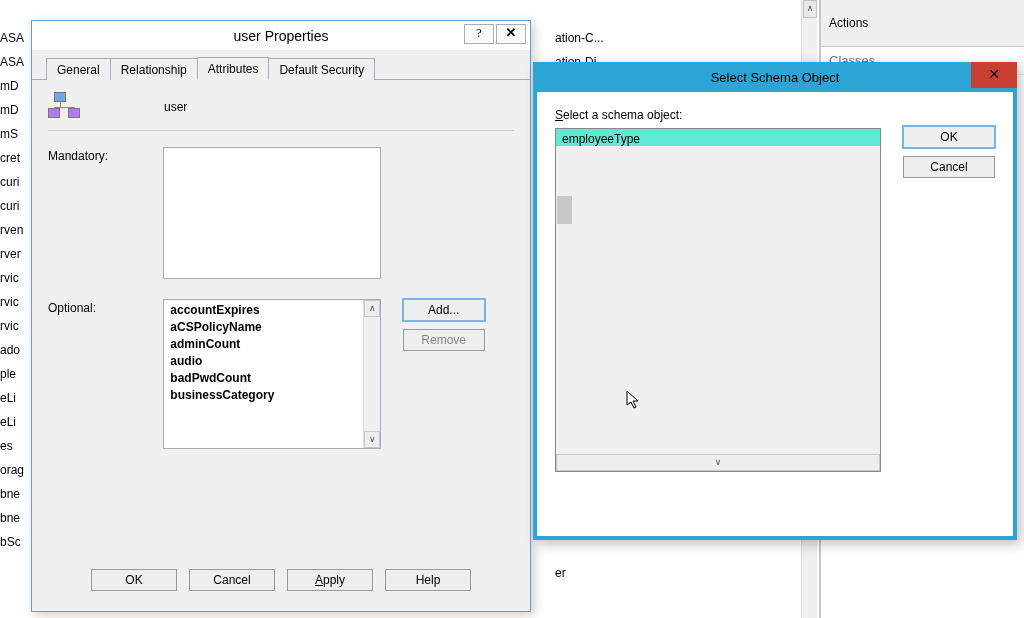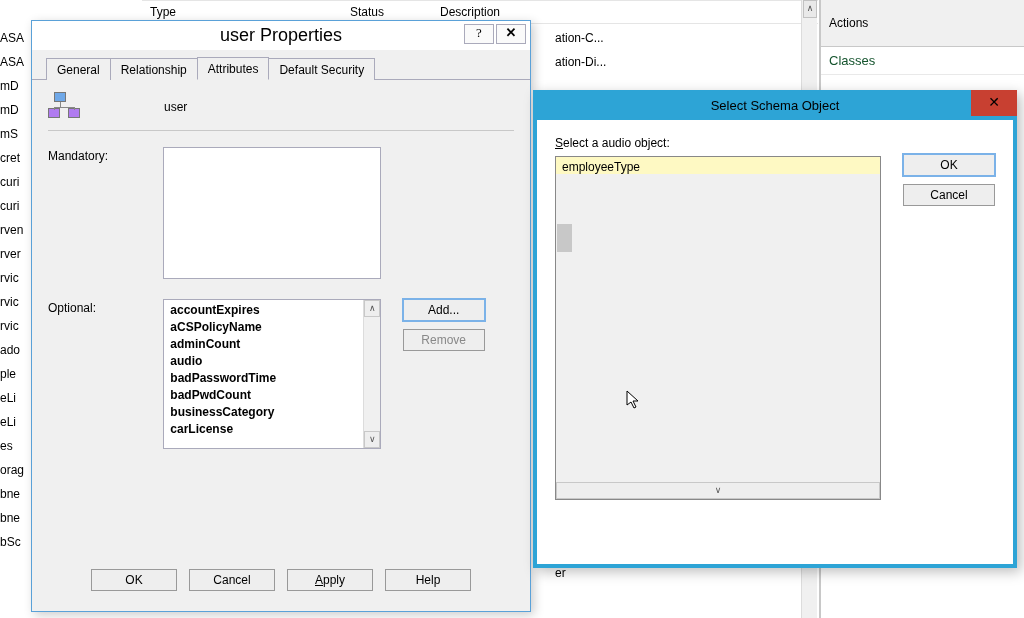--- a/index.html
+++ b/index.html
@@ -75,21 +75,21 @@
     border-left:1px solid #c8c8c8;
   }
   .actions-header {
     background:#f0f0f0;
     border-bottom:1px solid #c8c8c8;
     padding:16px 8px;
     font-weight:400;
   }
   .actions-sub {
     padding:6px 8px;
-    color:#14532d;
+    color:#737373;
     font-size:13px;
     border-bottom:1px solid #e9e9e9;
   }
 
   
   .props-dialog {
     position:absolute;
     left:31px; top:20px;
     width:500px; height:592px;
     background:#f0f0f0;
@@ -99,21 +99,21 @@
   .props-title {
     height:29px;
     background:#fff;
     display:flex;
     align-items:center;
     position:relative;
   }
   .props-title-text {
     flex:1;
     text-align:center;
-    font-size:18px;
+    font-size:14px;
   }
   .title-btns { position:absolute; right:4px; top:3px; display:flex; }
   .title-btn {
     width:30px; height:20px;
     margin-left:2px;
     border:1px solid #aab;
     background:#fafafa;
     text-align:center;
     font-family:"Segoe UI";
     font-size:13px;
@@ -237,21 +237,21 @@
     left:0; right:0; bottom:12px;
     display:flex;
     justify-content:center;
     gap:12px;
   }
   .dlg-buttons .btn { min-width:86px; }
 
   
   .schema-dialog {
     position:absolute;
-    left:533px; top:90px;
+    left:533px; top:62px;
     width:484px; height:478px;
     background:#fff;
     border:4px solid #2da4d6;
     box-shadow: 4px 4px 12px rgba(0,0,0,.25);
   }
   .schema-title {
     height:30px;
     background:#2da4d6;
     display:flex;
     align-items:center;
@@ -278,21 +278,21 @@
     gap:22px;
     height:calc(100% - 30px);
   }
   .schema-left { flex:1; }
   .schema-label { margin-bottom:6px; }
   .schema-label u { text-decoration:underline; }
   .schema-list {
     width:100%;
     height:344px;
     border:1px solid #888;
-    background:#fef9c3;
+    background:#5eead4;
     position:relative;
     overflow:hidden;
   }
   .schema-list .items { padding:2px 0; }
   .schema-list .item { padding:0 6px; line-height:16px; white-space:nowrap; }
   .schema-list .item.selected { background:#0a78d6; color:#fff; }
   .schema-list .lb-scroll .track .thumb2 {
     position:absolute; left:1px; top:50px;
     width:15px; height:28px;
     background:#c8c8c8;
@@ -309,25 +309,20 @@
     pointer-events:none;
     z-index:999;
   }
 
   .underline { text-decoration: underline; }
 </style>
 </head>
 <body>
 
 <div class="bg-grid">
-  <div class="bg-header" style="left:142px; width:676px;">
-    <span class="bg-col" style="width:200px">Type</span>
-    <span class="bg-col" style="width:90px">Status</span>
-    <span class="bg-col">Description</span>
-  </div>
   <div class="bg-right-items">
     <div>ation-C...</div>
     <div>ation-Di...</div>
   </div>
   <div style="position:absolute; left:555px; top:566px;">er</div>
   <div class="bg-scroll">
     <div class="thumb">∧</div>
   </div>
   <div class="bg-left-list">
     <div>ASA</div>
@@ -397,24 +392,22 @@
     </div>
 
     <div class="row" style="margin-top:8px;">
       <span class="field-label">Optional:</span>
       <div class="listbox" style="height:150px">
         <div class="lb-items">
           <div class="lb-item">accountExpires</div>
           <div class="lb-item">aCSPolicyName</div>
           <div class="lb-item">adminCount</div>
           <div class="lb-item">audio</div>
-          <div class="lb-item">badPasswordTime</div>
           <div class="lb-item">badPwdCount</div>
           <div class="lb-item">businessCategory</div>
-          <div class="lb-item">carLicense</div>
         </div>
         <div class="lb-scroll">
           <div class="arrow">∧</div>
           <div class="track"></div>
           <div class="arrow" style="position:absolute;bottom:0;left:0;right:0">∨</div>
         </div>
       </div>
       <div class="side-btn-col">
         <div class="btn focused">Add...</div>
         <div class="btn disabled">Remove</div>
@@ -429,21 +422,21 @@
   </div>
 </div>
 
 <div class="schema-dialog">
   <div class="schema-title">
     <span>Select Schema Object</span>
     <div class="schema-close">✕</div>
   </div>
   <div class="schema-body">
     <div class="schema-left">
-      <div class="schema-label"><u>S</u><span>elect a audio object:</span></div>
+      <div class="schema-label"><u>S</u><span>elect a schema object:</span></div>
       <div class="schema-list">
         <div class="items" id="schema-items">
             <div class="item">employeeType</div>
             <div class="item">Enabled</div>
             <div class="item">enabledConnection</div>
             <div class="item">enrollmentProviders</div>
             <div class="item">entryTTL</div>
             <div class="item">extendedAttributeInfo</div>
             <div class="item">extendedCharsAllowed</div>
             <div class="item">extendedClassInfo</div>

